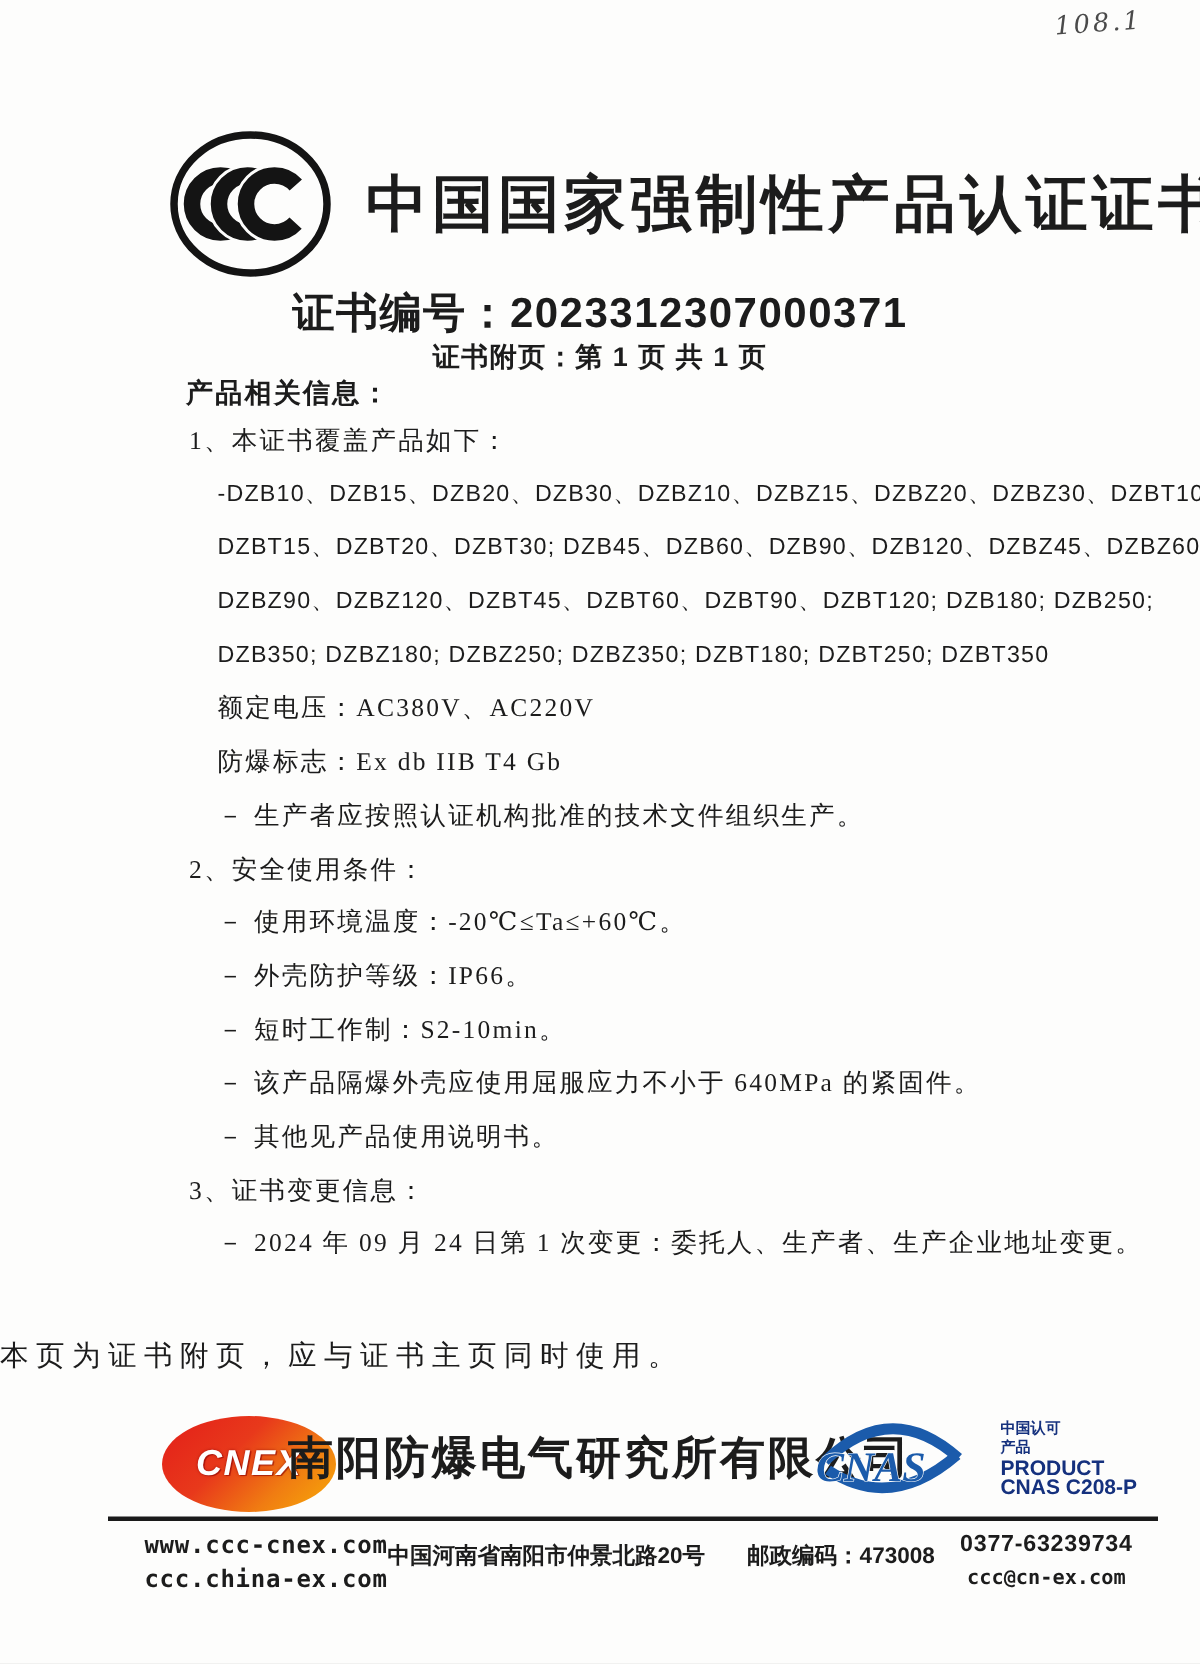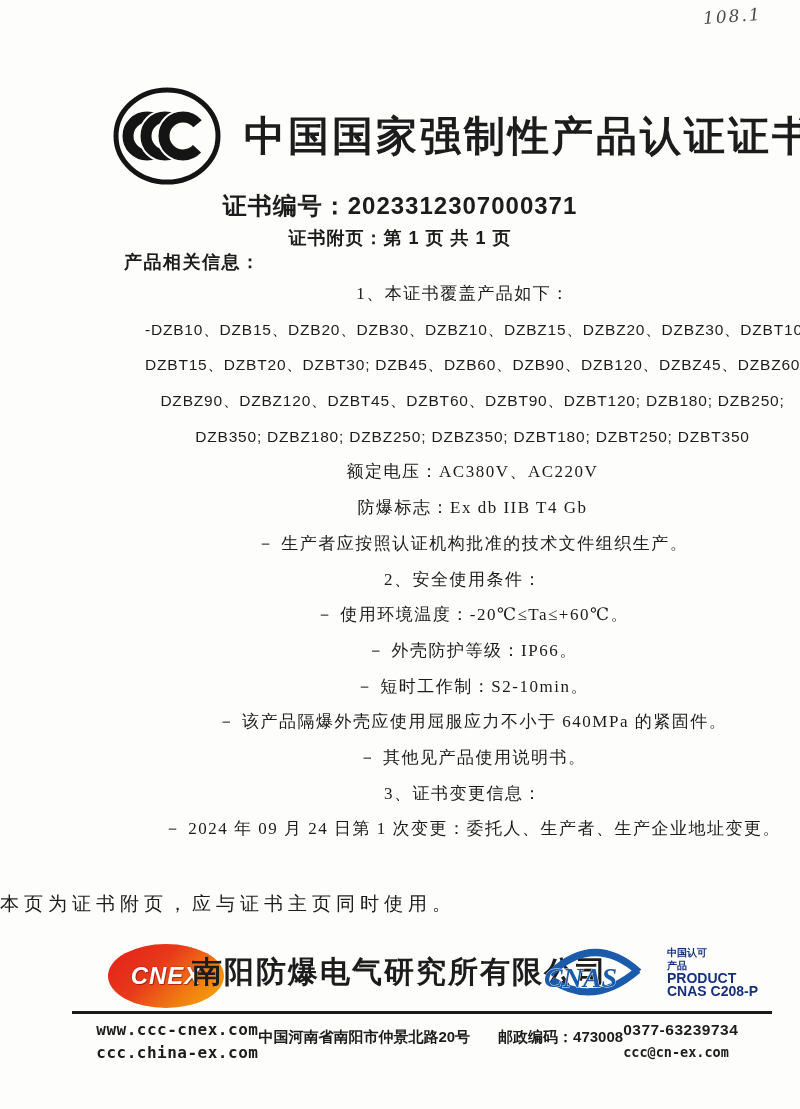--- a/index.html
+++ b/index.html
@@ -22,28 +22,28 @@
   .main-title{
     margin-left:22px;font-size:41px;font-weight:600;
     letter-spacing:3px;white-space:nowrap;
     font-family:"Liberation Serif","DejaVu Serif",serif;
   }
   .cert-line{
     position:absolute;left:0;width:100%;text-align:center;
     font-family:"Liberation Sans","DejaVu Sans",sans-serif;
     font-weight:bold;white-space:nowrap;
   }
-  .cert-line.no{top:190px;font-size:24px;letter-spacing:1px;}
+  .cert-line.no{top:190px;font-size:28px;letter-spacing:1px;}
   .cert-line.pages{top:226px;font-size:18px;letter-spacing:1px;}
   
   .section-title{
     position:absolute;top:250px;left:124px;
     font-size:18px;font-weight:bold;letter-spacing:1.5px;
   }
-  .lines{position:absolute;top:276px;left:0;right:0;text-align:center;}
+  .lines{position:absolute;top:276px;left:0;right:0;}
   .bline{
     height:35.7px;line-height:35.7px;white-space:nowrap;
     font-size:17px;letter-spacing:1.5px;
   }
   .bline.indent-a{padding-left:126px;}
   .bline.indent-b{padding-left:145px;}
   .bline.models{
     font-family:"Liberation Sans","DejaVu Sans",sans-serif;
     font-size:15.5px;letter-spacing:0.8px;
   }
@@ -94,21 +94,21 @@
     padding-left:12px;
     text-align:right;
   }
   .contact-center{
     flex:1;text-align:center;padding-top:10px;
     font-family:"Liberation Sans","DejaVu Sans",sans-serif;
     font-size:15px;font-weight:bold;white-space:nowrap;
   }
   .contact-center .addr{margin-right:28px;}
   .contact-right{
-    width:175px;text-align:left;
+    width:175px;text-align:center;
     font-family:"DejaVu Sans Mono","Liberation Mono",monospace;
     font-size:13.5px;line-height:23px;font-weight:bold;
   }
   .contact-right .phone{
     font-family:"Liberation Sans","DejaVu Sans",sans-serif;
     font-size:15.5px;font-weight:bold;letter-spacing:0.5px;
   }
 </style>
 </head>
 <body>

